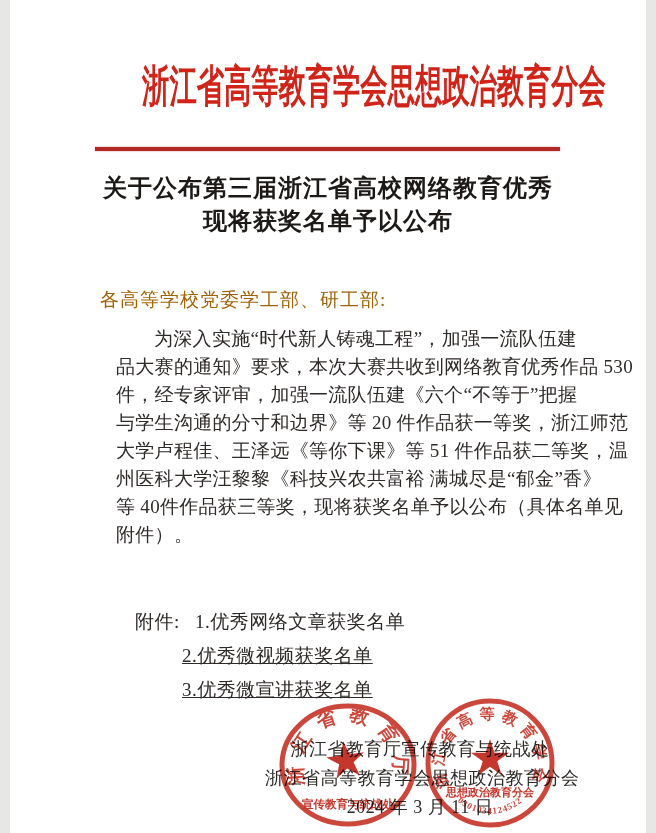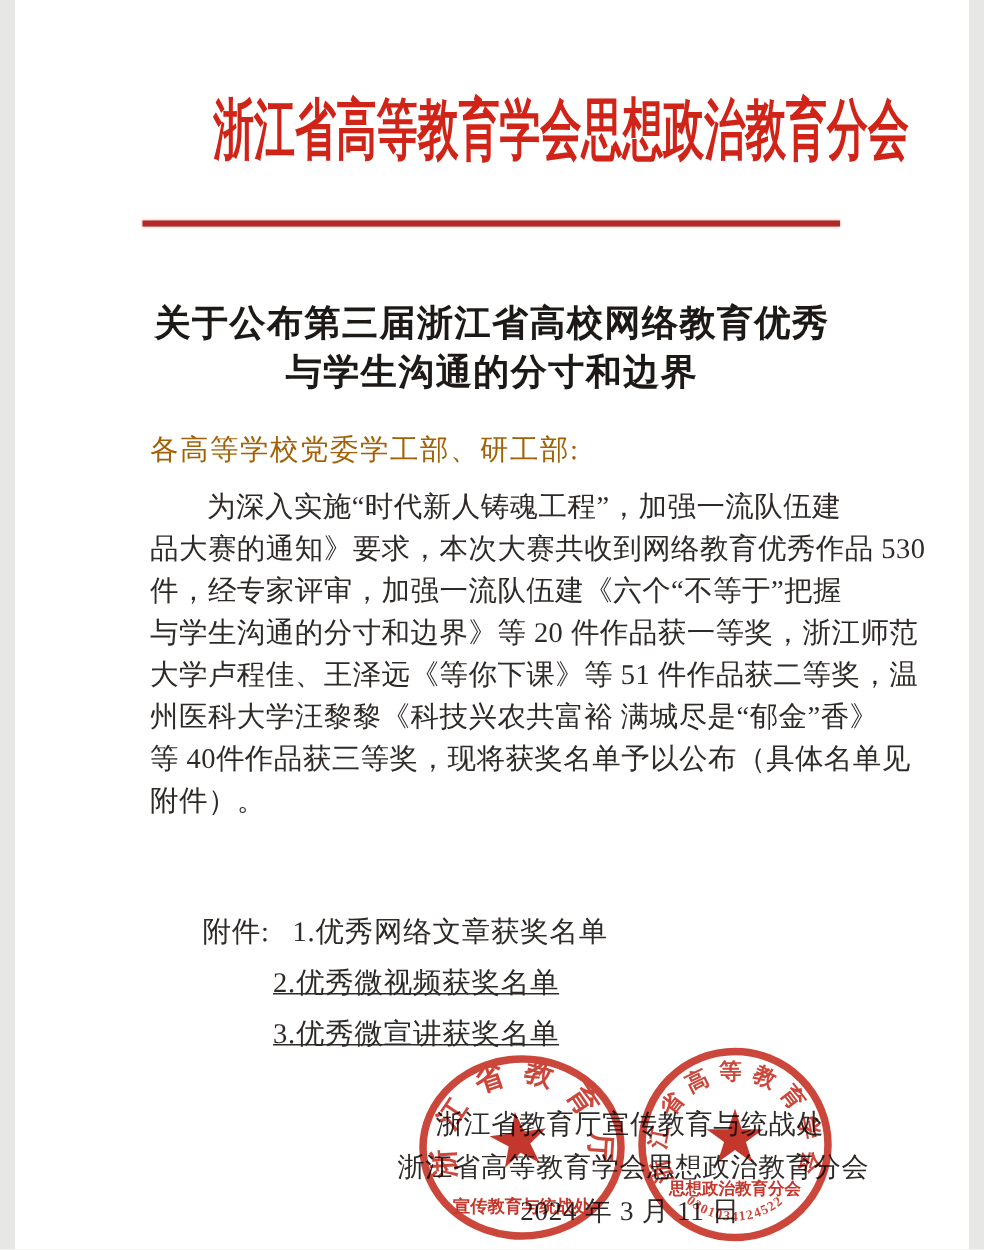--- a/index.html
+++ b/index.html
@@ -19,34 +19,34 @@
     text-align:center;color:#d02418;font-weight:bold;
     font-size:44px;white-space:nowrap;line-height:50px;
   }
   .header-org .squeeze{display:inline-block;transform:scaleX(0.62);transform-origin:center;}
   .red-rule{
     position:absolute;top:147px;left:95px;width:465px;height:4px;
     background:#b22a28;box-shadow:0 0 2px rgba(178,42,40,.5);
   }
   
   .doc-title{
-    position:absolute;top:200px;left:48px;width:560px;
+    position:absolute;top:172px;left:48px;width:560px;
     text-align:center;color:#1c1917;font-weight:bold;
     font-size:24px;line-height:33px;letter-spacing:1px;
   }
   
   .salutation{
     position:absolute;top:287px;left:100px;
     font-size:19px;color:#a16207;letter-spacing:1px;white-space:nowrap;
   }
   .body-par{
     position:absolute;top:325px;left:100px;width:470px;
     font-size:19px;color:#2e2a28;line-height:28px;letter-spacing:.3px;
   }
-  .body-par .line{white-space:nowrap;}
+  .body-par .line{white-space:nowrap;margin-left:16px;}
   .body-par .line.indent{padding-left:38px;}
   
   .attachments{
     position:absolute;top:605px;left:135px;
     font-size:19px;color:#2e2a28;letter-spacing:.5px;
   }
   .attachments .row{white-space:nowrap;line-height:34px;}
   .attachments .row .lbl{margin-right:10px;}
   .attachments .row.cont{padding-left:47px;text-decoration:underline;}
   
@@ -68,21 +68,21 @@
 <div class="paper"></div>
 
 <div class="header-org">
   <span class="squeeze">浙江省高等教育学会思想政治教育分会</span>
 </div>
 
 <div class="red-rule"></div>
 
 <div class="doc-title">
   <div>关于公布第三届浙江省高校网络教育优秀</div>
-  <div>与学生沟通的分寸和边界</div>
+  <div>现将获奖名单予以公布</div>
 </div>
 
 <div class="salutation">各高等学校党委学工部、研工部:</div>
 
 <div class="body-par">
   <div class="line indent">为深入实施“时代新人铸魂工程”，加强一流队伍建</div>
   <div class="line">品大赛的通知》要求，本次大赛共收到网络教育优秀作品 530</div>
   <div class="line">件，经专家评审，加强一流队伍建《六个“不等于”把握</div>
   <div class="line">与学生沟通的分寸和边界》等 20 件作品获一等奖，浙江师范</div>
   <div class="line">大学卢程佳、王泽远《等你下课》等 51 件作品获二等奖，温</div>

